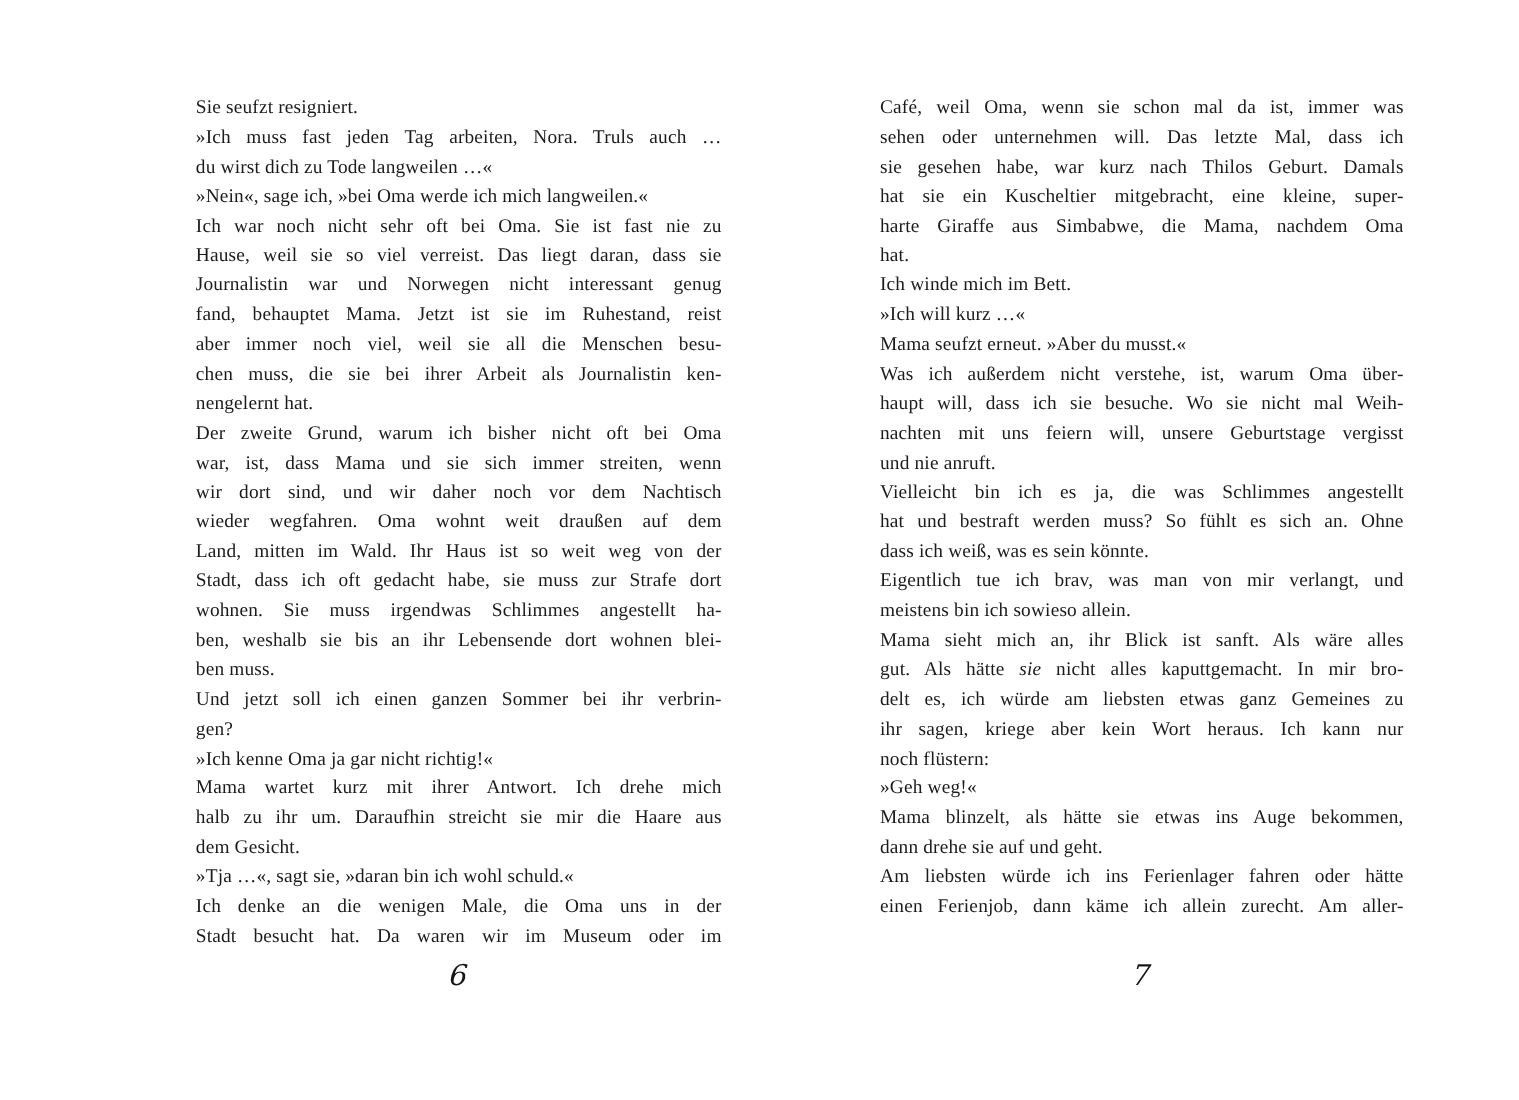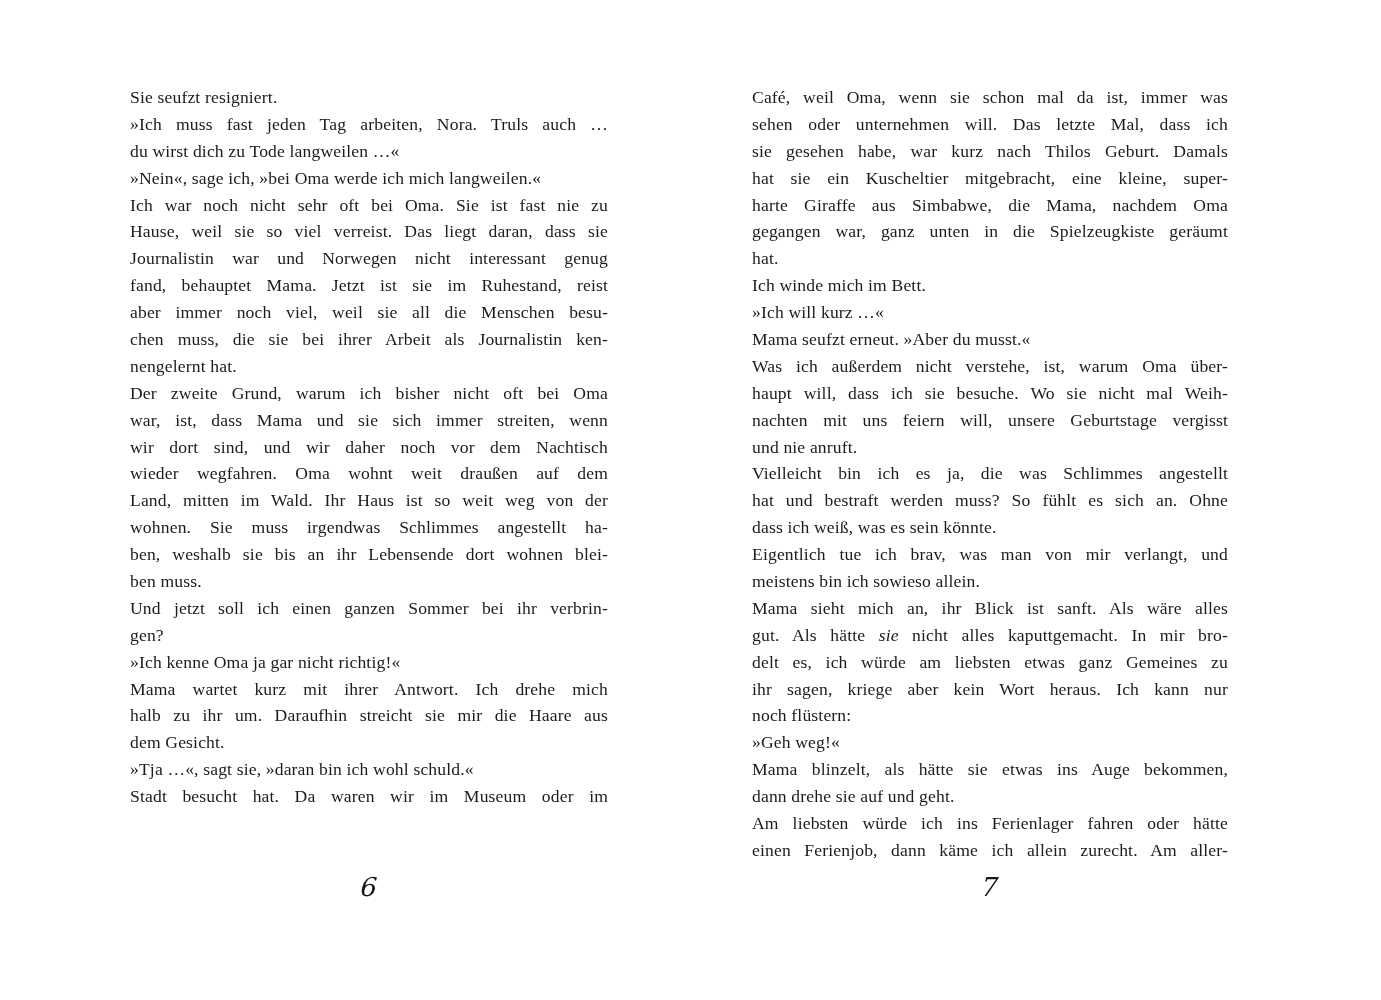--- a/index.html
+++ b/index.html
@@ -16,20 +16,21 @@
     overflow: hidden;
   }
   .spread {
     position: absolute;
     inset: 0;
   }
   .page {
     position: absolute;
     top: 84px;
     height: 880px;
+    margin-left: 48px;
   }
   .page-left  { left: 130px; width: 478px; }
   .page-right { left: 752px; width: 476px; }
 
   .text-block { width: 100%; }
 
   .line {
     font-size: 17.6px;
     line-height: 26.9px;
     height: 26.9px;
@@ -75,43 +76,44 @@
         <div class="line">Journalistin war und Norwegen nicht interessant genug</div>
         <div class="line">fand, behauptet Mama. Jetzt ist sie im Ruhestand, reist</div>
         <div class="line">aber immer noch viel, weil sie all die Menschen besu-</div>
         <div class="line">chen muss, die sie bei ihrer Arbeit als Journalistin ken-</div>
         <div class="line para-end">nengelernt hat.</div>
         <div class="line">Der zweite Grund, warum ich bisher nicht oft bei Oma</div>
         <div class="line">war, ist, dass Mama und sie sich immer streiten, wenn</div>
         <div class="line">wir dort sind, und wir daher noch vor dem Nachtisch</div>
         <div class="line">wieder wegfahren. Oma wohnt weit draußen auf dem</div>
         <div class="line">Land, mitten im Wald. Ihr Haus ist so weit weg von der</div>
+        <div class="line">Stadt, dass ich oft gedacht habe, sie muss zur Strafe dort</div>
         <div class="line">wohnen. Sie muss irgendwas Schlimmes angestellt ha-</div>
         <div class="line">ben, weshalb sie bis an ihr Lebensende dort wohnen blei-</div>
         <div class="line para-end">ben muss.</div>
         <div class="line">Und jetzt soll ich einen ganzen Sommer bei ihr verbrin-</div>
         <div class="line para-end">gen?</div>
         <div class="line para-end">»Ich kenne Oma ja gar nicht richtig!«</div>
         <div class="line">Mama wartet kurz mit ihrer Antwort. Ich drehe mich</div>
         <div class="line">halb zu ihr um. Daraufhin streicht sie mir die Haare aus</div>
         <div class="line para-end">dem Gesicht.</div>
         <div class="line para-end">»Tja …«, sagt sie, »daran bin ich wohl schuld.«</div>
+        <div class="line">Ich denke an die wenigen Male, die Oma uns in der</div>
         <div class="line">Stadt besucht hat. Da waren wir im Museum oder im</div>
       </div>
     <div class="page-number">6</div>
   </section>
 
   <section class="page page-right">
     <div class="text-block">
         <div class="line">Café, weil Oma, wenn sie schon mal da ist, immer was</div>
         <div class="line">sehen oder unternehmen will. Das letzte Mal, dass ich</div>
         <div class="line">sie gesehen habe, war kurz nach Thilos Geburt. Damals</div>
         <div class="line">hat sie ein Kuscheltier mitgebracht, eine kleine, super-</div>
         <div class="line">harte Giraffe aus Simbabwe, die Mama, nachdem Oma</div>
-        <div class="line">gegangen war, ganz unten in die Spielzeugkiste geräumt</div>
         <div class="line para-end">hat.</div>
         <div class="line para-end">Ich winde mich im Bett.</div>
         <div class="line para-end">»Ich will kurz …«</div>
         <div class="line para-end">Mama seufzt erneut. »Aber du musst.«</div>
         <div class="line">Was ich außerdem nicht verstehe, ist, warum Oma über-</div>
         <div class="line">haupt will, dass ich sie besuche. Wo sie nicht mal Weih-</div>
         <div class="line">nachten mit uns feiern will, unsere Geburtstage vergisst</div>
         <div class="line para-end">und nie anruft.</div>
         <div class="line">Vielleicht bin ich es ja, die was Schlimmes angestellt</div>
         <div class="line">hat und bestraft werden muss? So fühlt es sich an. Ohne</div>

